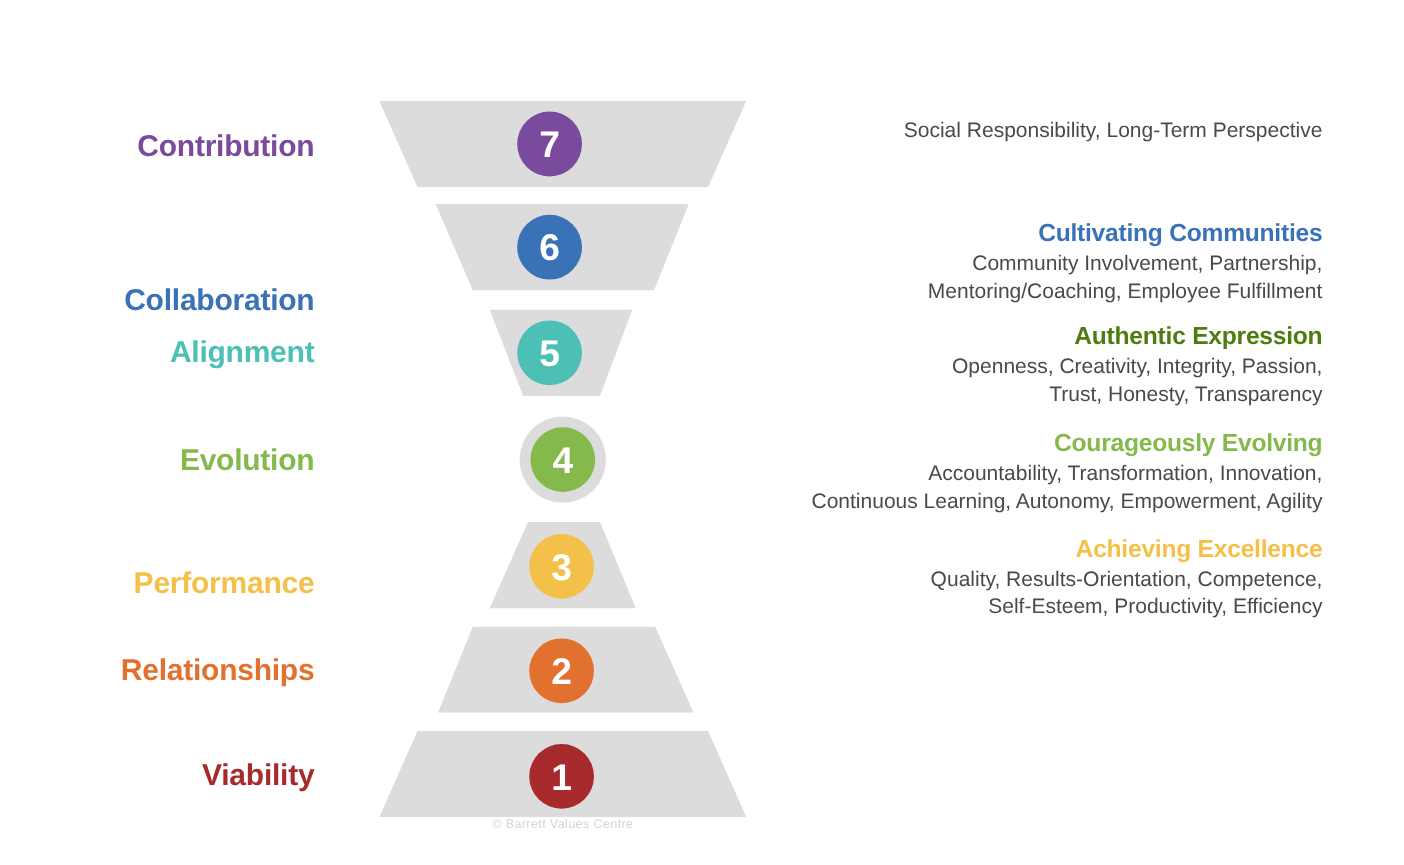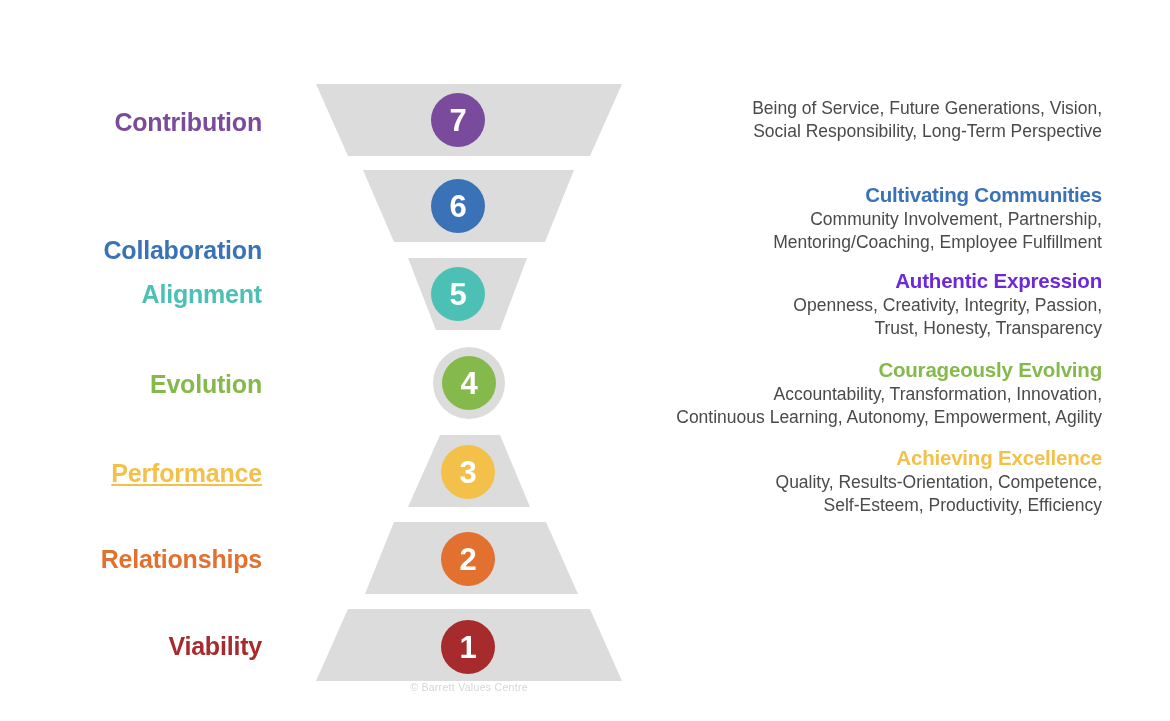--- a/index.html
+++ b/index.html
@@ -116,21 +116,21 @@
 </head>
 <body>
 
 <div id="diagram">
 
   <div class="left-col">
     <div class="level-label" style="top:108px;color:#7a4b9c;">Contribution</div>
     <div class="level-label" style="top:194px;color:#3a72b8;margin-top:42px;">Collaboration</div>
     <div class="level-label" style="top:280px;color:#4dc0b5;">Alignment</div>
     <div class="level-label" style="top:370px;color:#85b94b;">Evolution</div>
-    <div class="level-label" style="top:459px;color:#f3c04a;text-decoration:underline;">Performance</div>
+    <div class="level-label" style="top:472px;color:#f3c04a;">Performance</div>
     <div class="level-label" style="top:545px;color:#e2702f;">Relationships</div>
     <div class="level-label" style="top:632px;color:#a72a2c;">Viability</div>
   </div>
 
   <div class="funnel-col">
 
     <div class="band" style="top:84px;">
       <svg width="366" height="72" viewBox="0 0 366 72" aria-hidden="true">
         <polygon points="30,0 336,0 304,72 62,72" fill="#dcdcdc"></polygon>
       </svg>
@@ -188,32 +188,31 @@
     <div class="badge" style="left:155px;top:620px;width:54px;height:54px;font-size:31px;background:#a72a2c;">
       <span>1</span>
     </div>
 
     <div class="copyright" style="top:681px;">© Barrett Values Centre</div>
   </div>
 
   <div class="right-col">
 
     <div class="rblock" style="top:96px;">
-      <div class="rdesc">Being of Service, Future Generations, Vision,</div>
       <div class="rdesc">Social Responsibility, Long-Term Perspective</div>
     </div>
 
     <div class="rblock" style="top:183px;">
       <div class="rtitle" style="color:#3a72b8;">Cultivating Communities</div>
       <div class="rdesc">Community Involvement, Partnership,</div>
       <div class="rdesc">Mentoring/Coaching, Employee Fulfillment</div>
     </div>
 
     <div class="rblock" style="top:269px;">
-      <div class="rtitle" style="color:#6d28d9;">Authentic Expression</div>
+      <div class="rtitle" style="color:#4d7c0f;">Authentic Expression</div>
       <div class="rdesc">Openness, Creativity, Integrity, Passion,</div>
       <div class="rdesc">Trust, Honesty, Transparency</div>
     </div>
 
     <div class="rblock" style="top:358px;">
       <div class="rtitle" style="color:#85b94b;">Courageously Evolving</div>
       <div class="rdesc">Accountability, Transformation, Innovation,</div>
       <div class="rdesc">Continuous Learning, Autonomy, Empowerment, Agility</div>
     </div>
 

